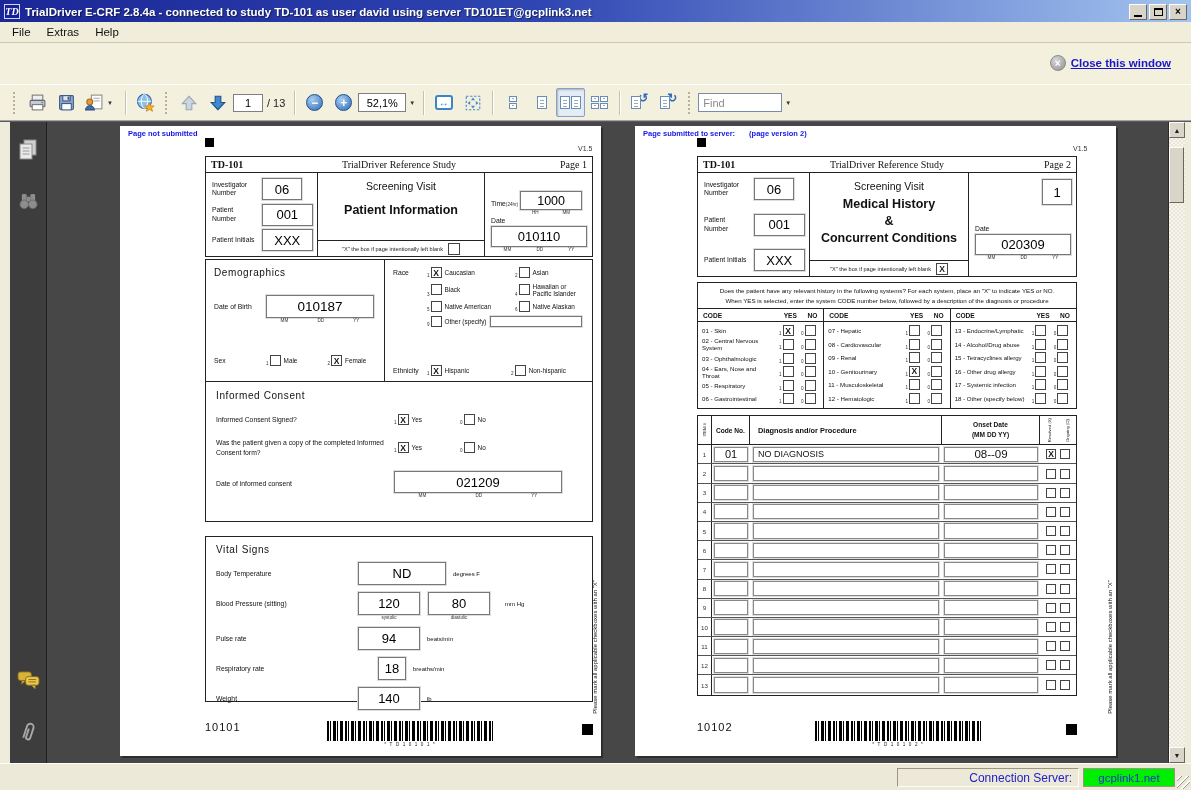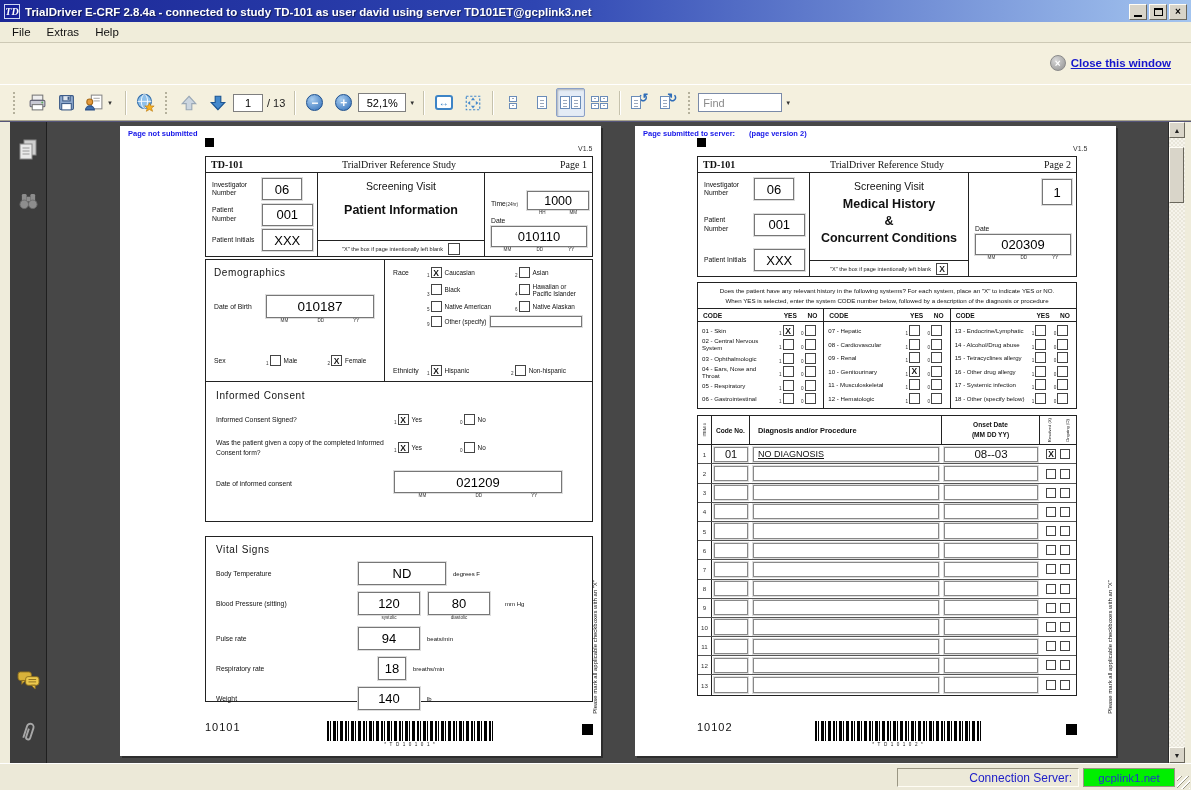--- a/index.html
+++ b/index.html
@@ -123,21 +123,21 @@
     display:flex; align-items:center; justify-content:center; font-size:13px; color:#000; }
   .idbox { width:52px; height:22px; margin-left:4px; }
   .idcol-m { flex:1; display:flex; flex-direction:column; }
   .visit { text-align:center; font-size:10.5px; margin-top:7px; }
   .ftitle { text-align:center; font-size:12.5px; font-weight:bold; margin-top:10px; line-height:1.35; }
   .blanknote { margin-top:auto; border-top:1px solid #222; height:16px; display:flex;
     align-items:center; justify-content:center; gap:5px; font-size:5.6px; color:#222; }
   .idcol-r { width:108px; border-left:1px solid #222; padding:4px 6px; position:relative; }
   .lab { font-size:6.8px; }
   .sub { font-size:4.6px; color:#333; }
-  .timerow { display:flex; align-items:center; gap:9px; margin-top:14px; }
+  .timerow { display:flex; align-items:center; gap:2px; margin-top:14px; }
   .timebox { width:62px; height:19px; font-size:12.5px; }
   .subrow { display:flex; justify-content:space-around; }
   .datebox { width:96px; height:21px; margin-top:2px; font-size:13px; }
   .seqbox { position:absolute; right:4px; top:6px; width:30px; height:26px; font-size:13px; }
 
   .section { border:1.2px solid #222; position:relative; }
   .sec-title { font-size:10px; letter-spacing:.6px; color:#111; }
 
   .cb { width:11px; height:11px; border:1px solid #444; background:#fff; display:inline-flex;
     align-items:center; justify-content:center; font-size:8.5px; font-weight:bold;
@@ -224,21 +224,21 @@
   .dtrow:last-of-type { border-bottom:none; }
   .td-item { width:14px; border-right:1px solid #222; display:flex; align-items:center;
     justify-content:center; font-size:6.2px; color:#333; }
   .td-code { width:38px; padding:1.5px 2px; }
   .td-diag { flex:1; padding:1.5px 3px; }
   .td-onset { width:98px; padding:1.5px 2px; }
   .td-flags { width:36px; display:flex; align-items:center; justify-content:center; gap:4px; }
   .ibox { display:flex; width:100%; height:100%; border:1px solid #888;
     box-shadow:0 0 0 1px #ddd; background:#fff; align-items:center; }
   .code-val { justify-content:center; font-size:11px; }
-  .diag-val { padding-left:4px; font-size:9px;text-decoration:underline; }
+  .diag-val { padding-left:4px; font-size:9px; }
   .onset-val { justify-content:center; font-size:11.5px; }
   .td-flags .cb { width:10px; height:10px; }
 
   
   .statusbar { position:absolute; left:0; top:763px; width:100%; height:27px;
     background:#ece9d8; border-top:1px solid #fff; }
   .sb-label { position:absolute; right:112px; top:4px; width:182px; height:19px;
     border:1px solid; border-color:#9a9683 #fffdf5 #fffdf5 #9a9683;
     display:flex; align-items:center; justify-content:flex-end; padding-right:6px;
     color:#2020c8; font-size:12px; }
@@ -999,21 +999,21 @@
 
               <div class="dtrow">
                 <span class="td-item">1</span>
                 <span class="td-code">
                   <span class="ibox code-val">01</span>
                 </span>
                 <span class="td-diag">
                   <span class="ibox diag-val">NO DIAGNOSIS</span>
                 </span>
                 <span class="td-onset">
-                  <span class="ibox onset-val">08--03</span>
+                  <span class="ibox onset-val">08--09</span>
                 </span>
                 <span class="td-flags">
                   <span class="cb">X</span>
                   <span class="cb"></span>
                 </span>
               </div>
 
               <div class="dtrow">
                 <span class="td-item">2</span>
                 <span class="td-code">

